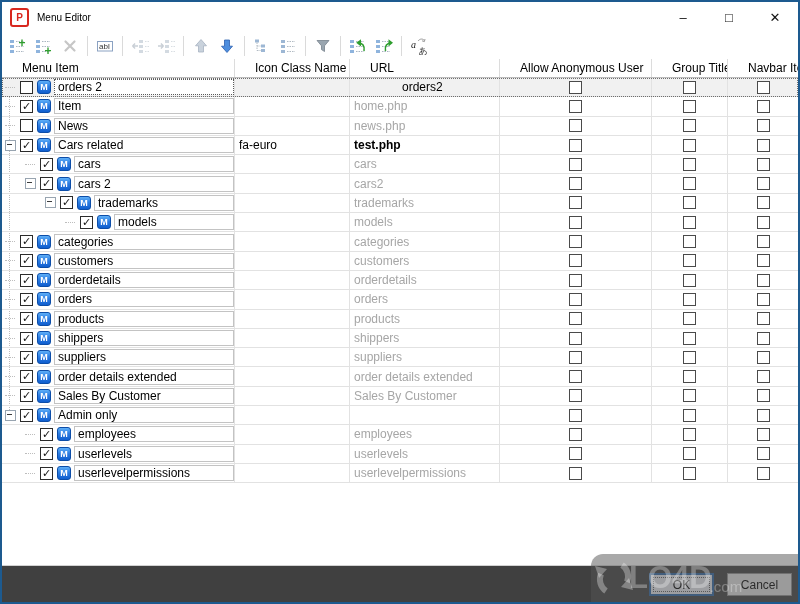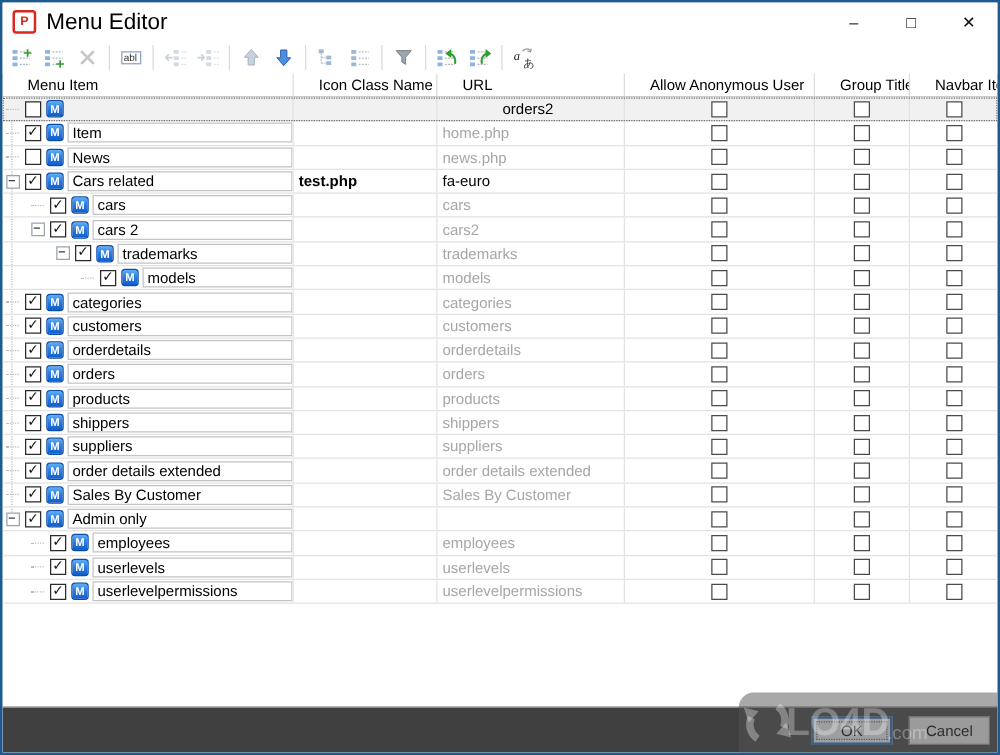--- a/index.html
+++ b/index.html
@@ -3,21 +3,21 @@
 <meta charset="utf-8">
 <style>
   html,body{margin:0;padding:0;background:#cfcfcf;}
   .window{position:relative;width:800px;height:604px;box-sizing:border-box;border:2px solid #1d5a8f;
     background:#fff;font-family:"Liberation Sans",sans-serif;font-size:12px;color:#000;overflow:hidden;}
 
   
   .titlebar{height:30px;display:flex;align-items:center;background:#fff;}
   .appicon{width:15px;height:15px;margin-left:8px;border:2px solid #d8281f;border-radius:3px;color:#d8281f;
     font-weight:bold;font-size:10px;display:flex;align-items:center;justify-content:center;flex:none;}
-  .title{margin-left:8px;font-size:18px;}
+  .title{margin-left:8px;font-size:10px;}
   .wincontrols{margin-left:auto;display:flex;height:100%;}
   .wbtn{width:46px;height:100%;display:flex;align-items:center;justify-content:center;font-size:13px;color:#111;}
 
   
   .toolbar{height:27px;display:flex;align-items:center;padding-left:4px;gap:2px;background:#fff;}
   .tbtn{width:24px;height:22px;display:flex;align-items:center;justify-content:center;}
   .tsep{width:1px;height:20px;background:#dadada;margin:0 3px;}
 
   
   .ghead{display:grid;grid-template-columns:233px 115px 150px 152px 76px 70px;height:19px;
@@ -225,20 +225,21 @@
   <div class="gbody">
     <div class="trunk"></div>
   <div class="row sel">
         <div class="cell tree">
           <span class="indent" style="width: 0px;"></span>
           <div class="dash">
             <i></i>
           </div>
           <div class="cb"></div>
           <div class="micon">M</div>
+          <div class="labelbox">orders 2</div>
         </div>
         <div class="cell"></div>
         <div class="cell">
           <span class="u-black">orders2</span>
         </div>
         <div class="cell center">
           <div class="gcb"></div>
         </div>
         <div class="cell center">
           <div class="gcb"></div>
@@ -298,24 +299,24 @@
       <div class="row">
         <div class="cell tree">
           <span class="indent" style="width: 0px;"></span>
           <div class="expbox">
             <i></i>
           </div>
           <div class="cb">✓</div>
           <div class="micon">M</div>
           <div class="labelbox">Cars related</div>
         </div>
+        <div class="cell">fa-euro</div>
         <div class="cell">
           <span class="u-bold">test.php</span>
         </div>
-        <div class="cell">fa-euro</div>
         <div class="cell center">
           <div class="gcb"></div>
         </div>
         <div class="cell center">
           <div class="gcb"></div>
         </div>
         <div class="cell center">
           <div class="gcb"></div>
         </div>
       </div>

